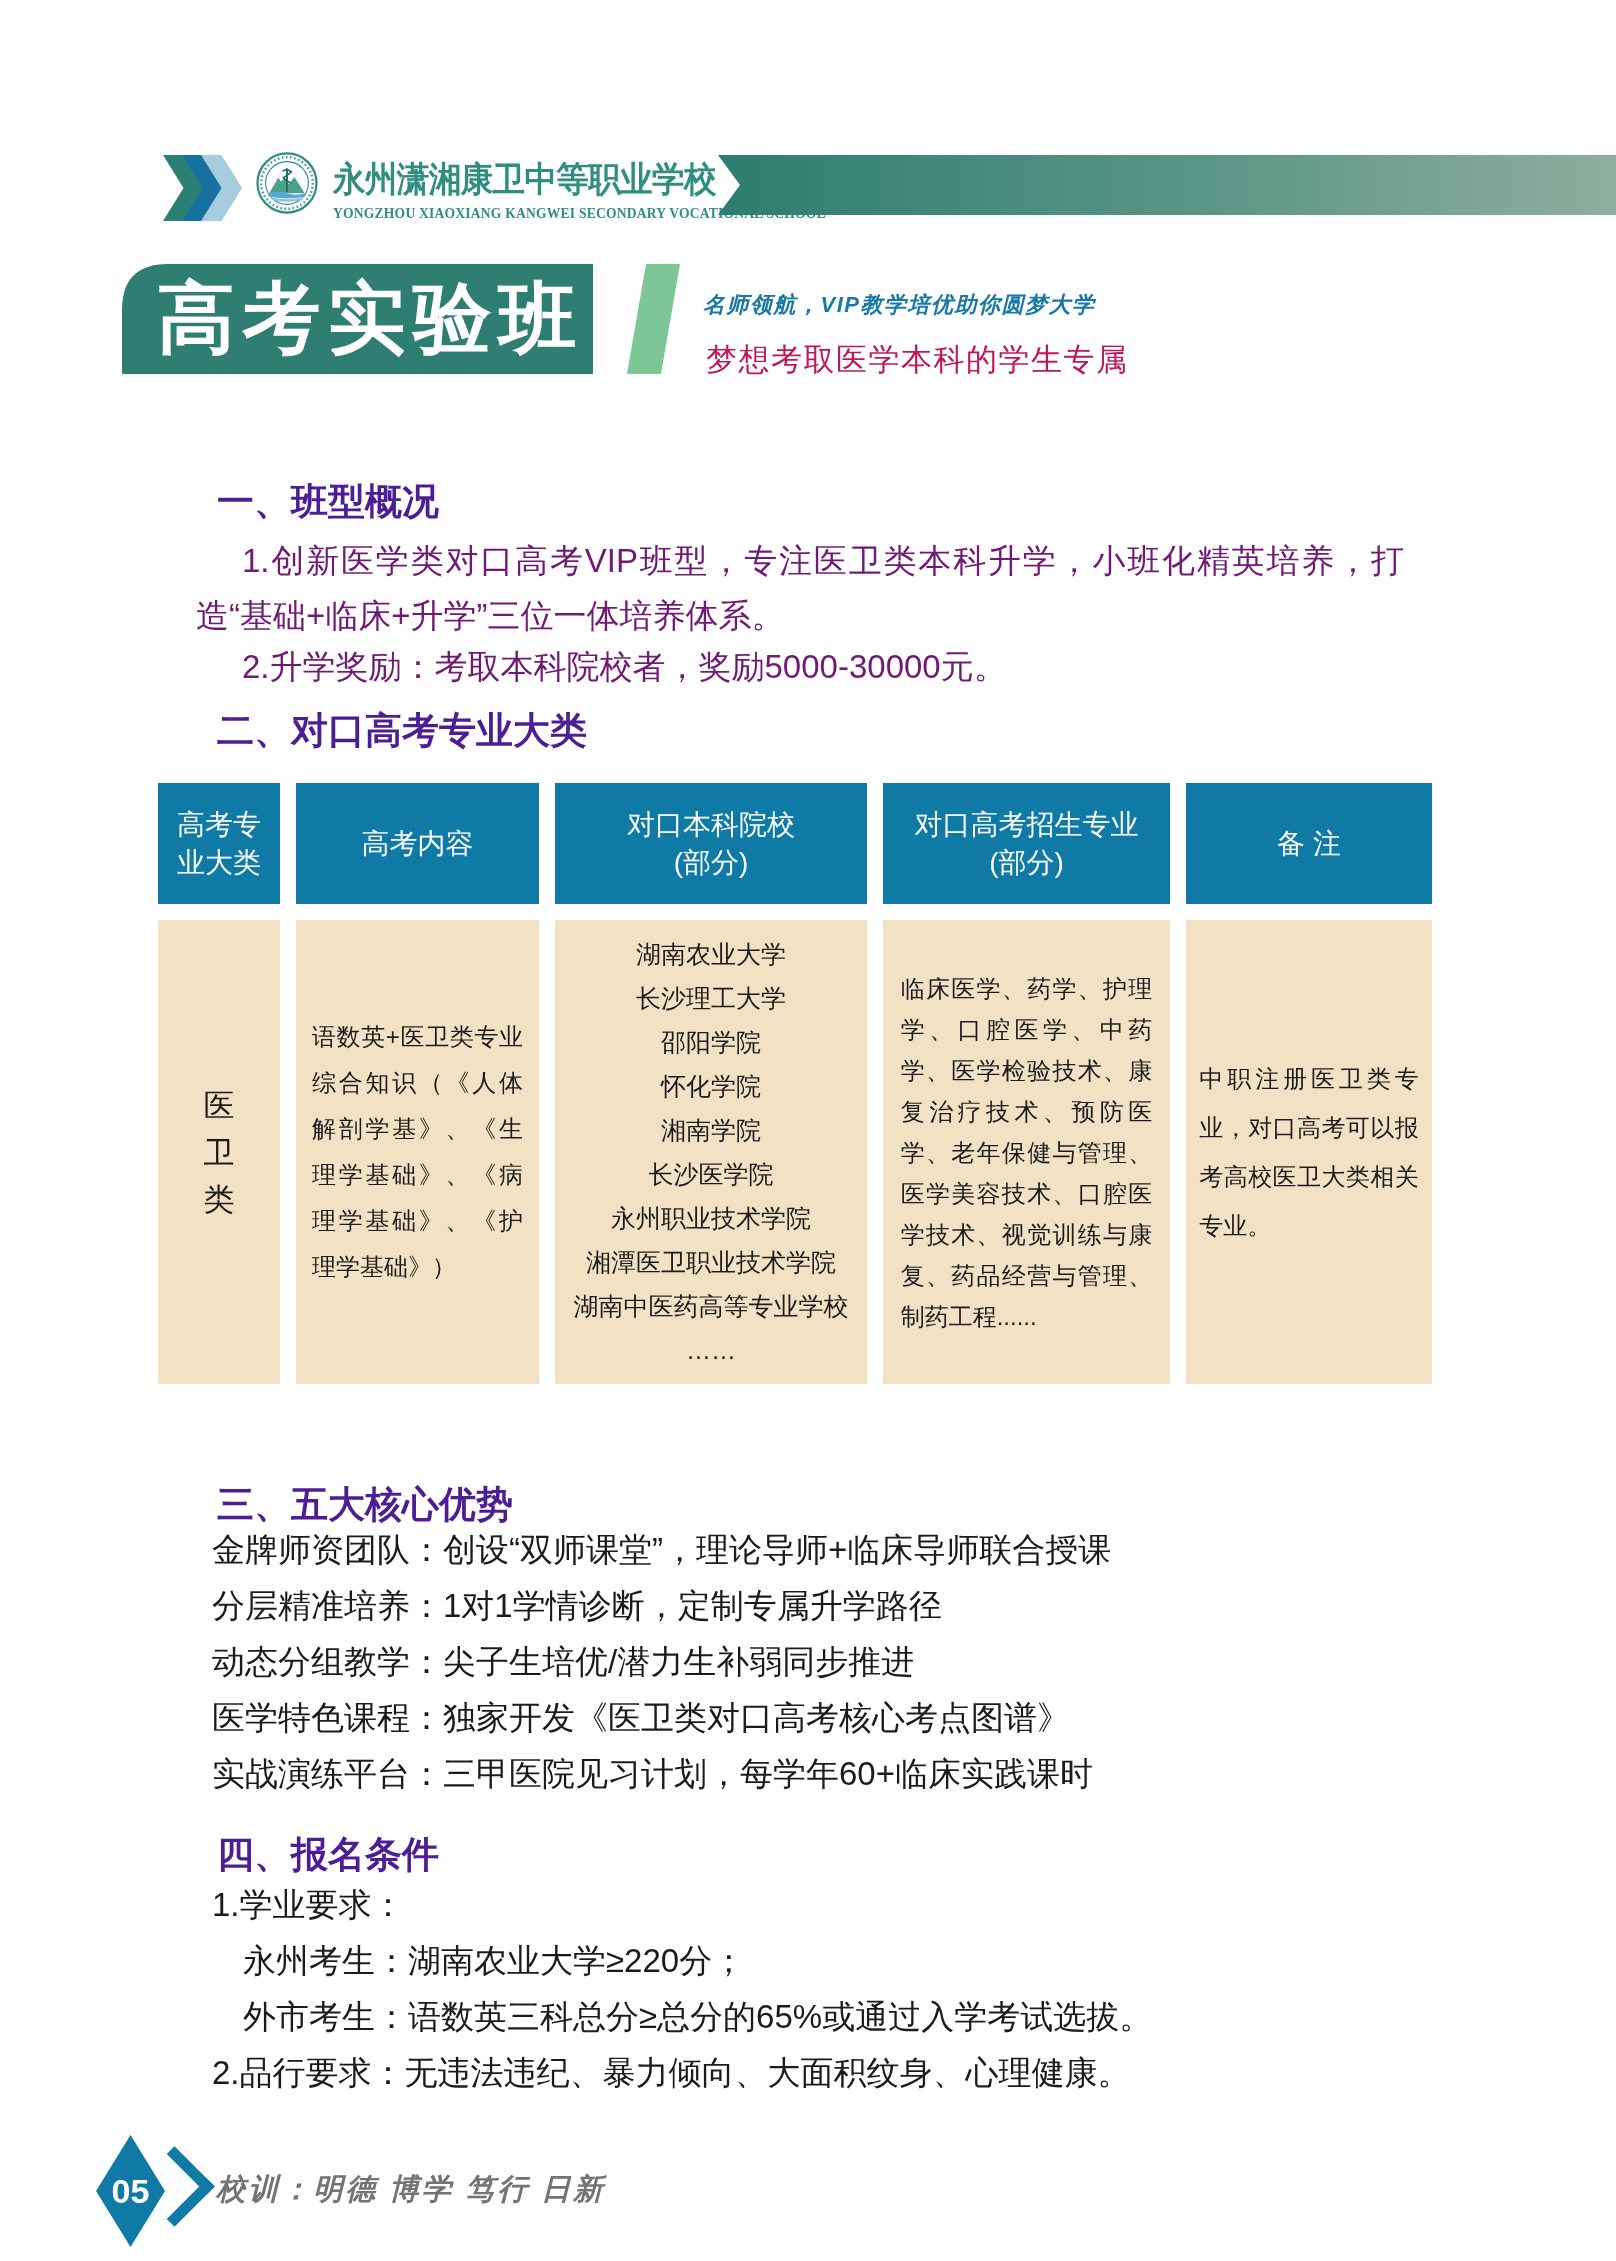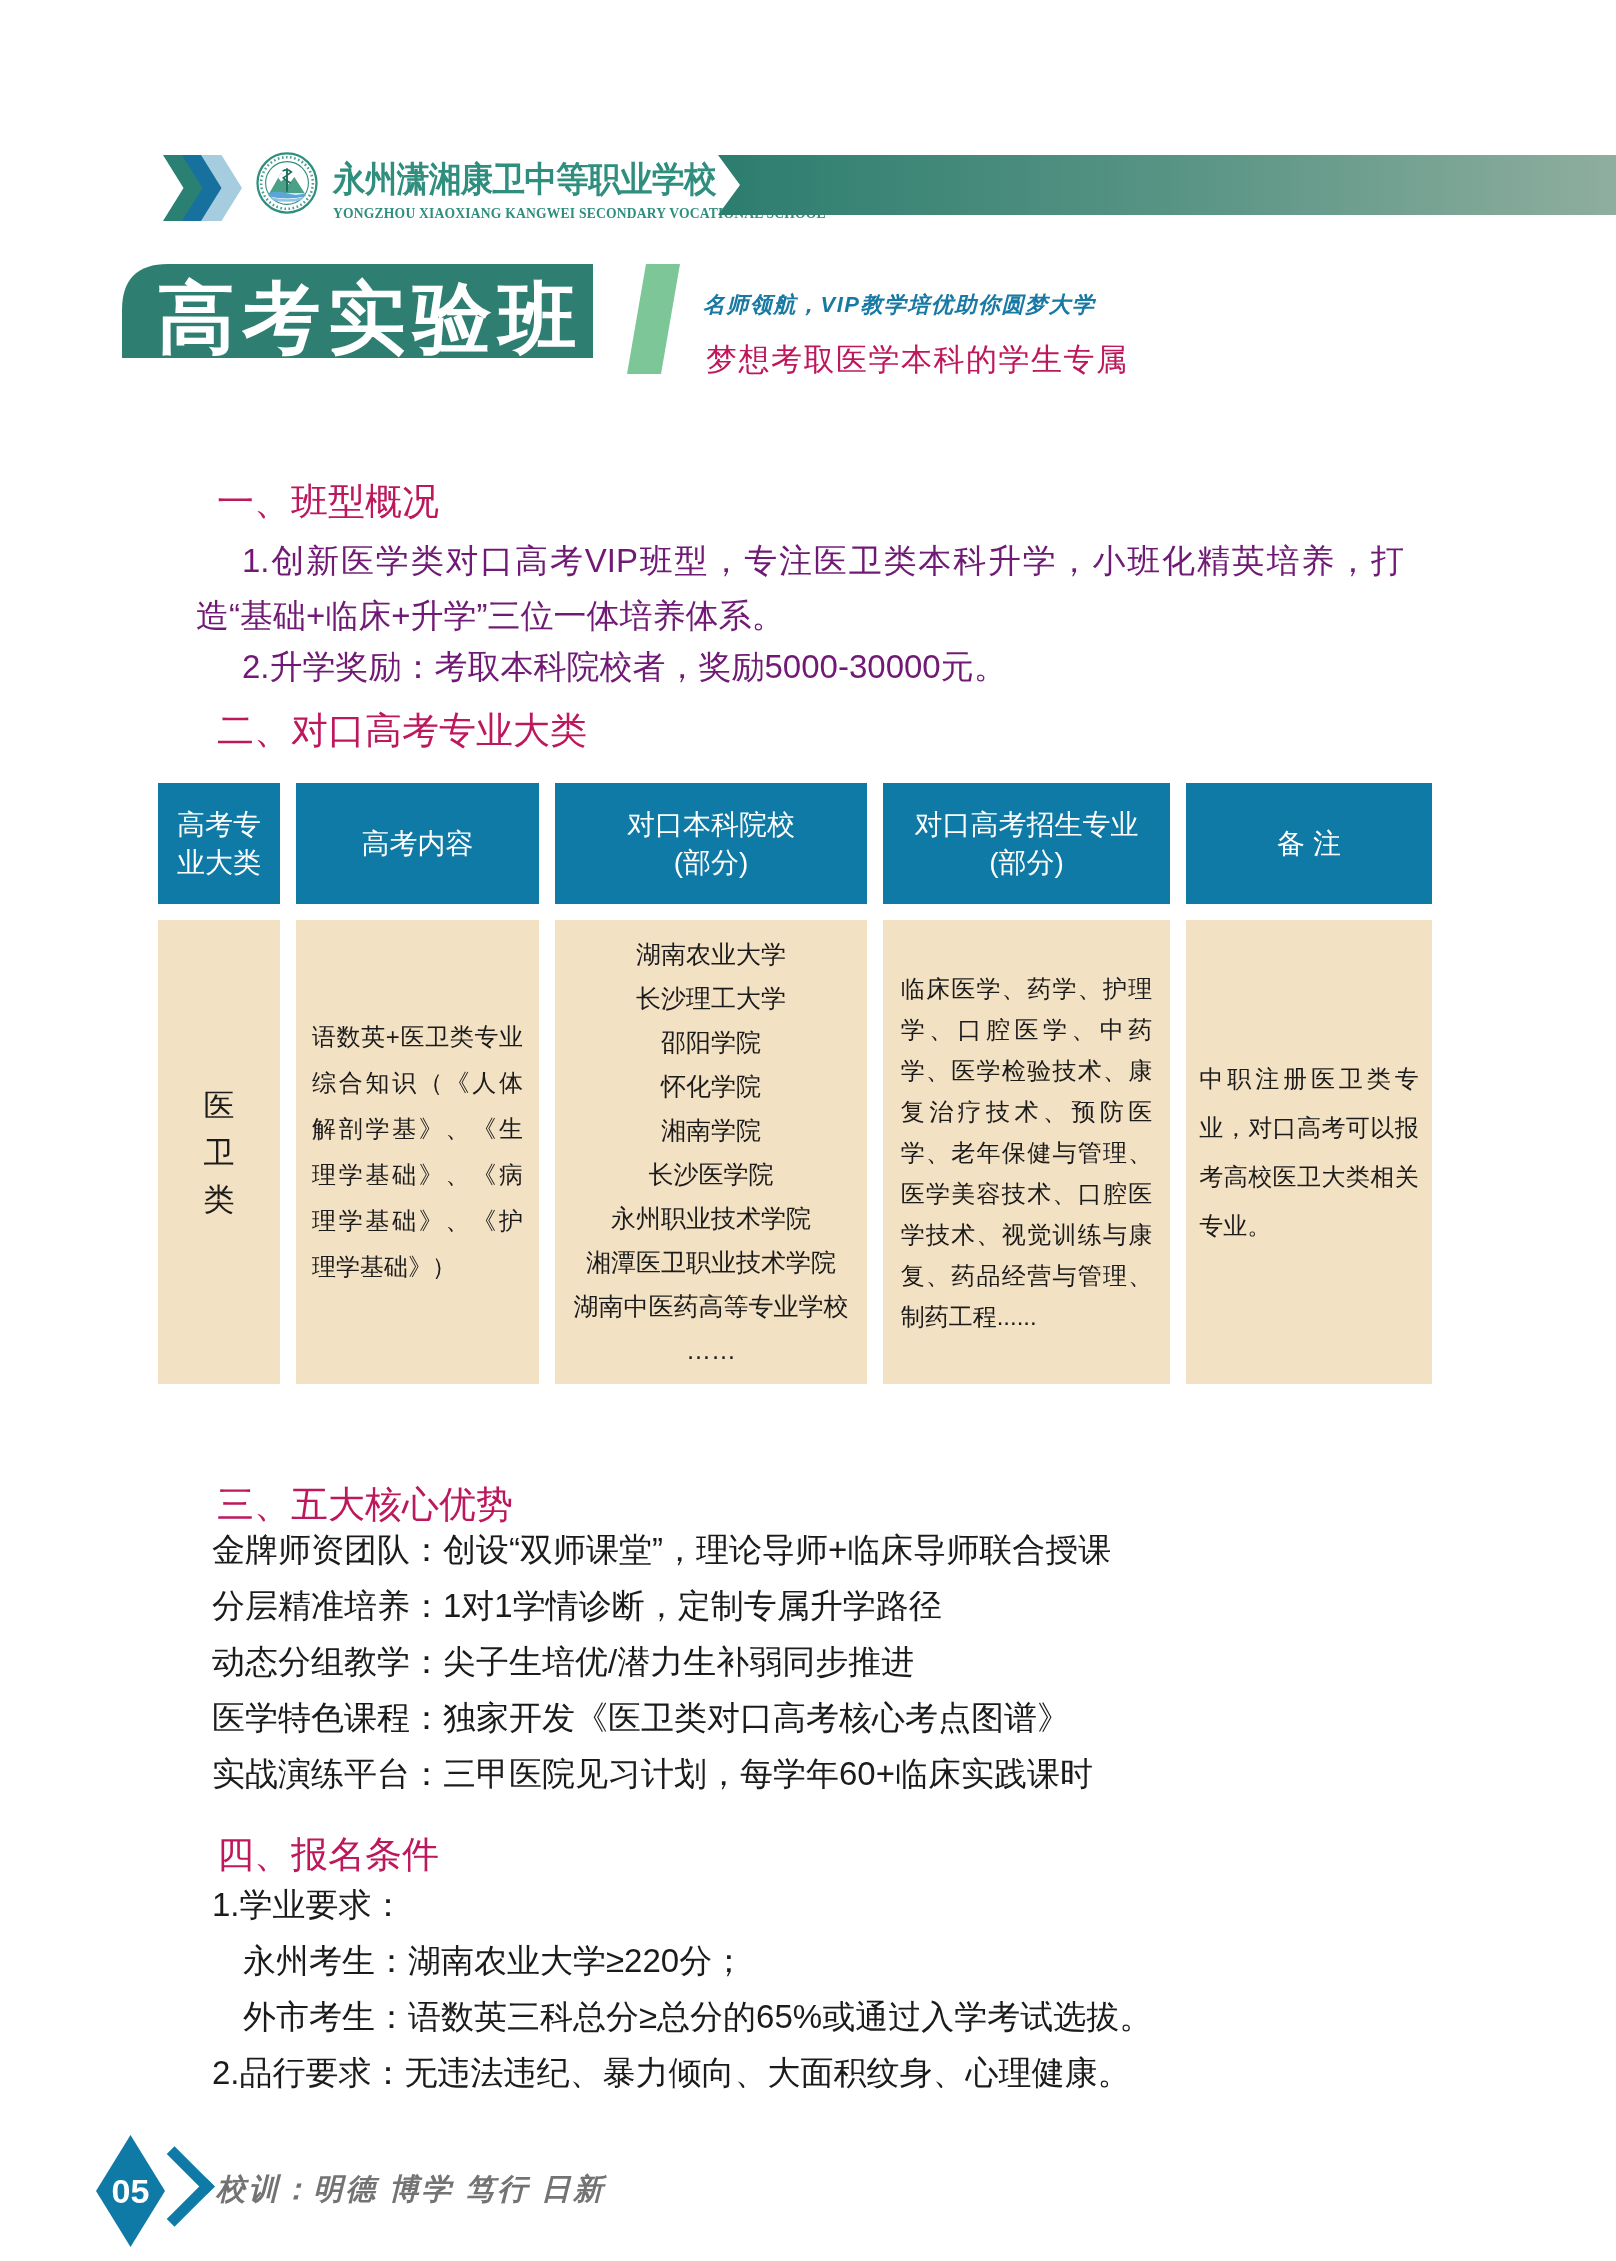--- a/index.html
+++ b/index.html
@@ -16,33 +16,33 @@
   .cn-name{position:absolute;left:333px;top:156px;font-family:"Liberation Serif",serif;
            font-weight:bold;font-size:35px;color:#2f8e7e;letter-spacing:-0.7px;
            transform:scaleX(.93);transform-origin:left top;white-space:nowrap;}
   .en-name{position:absolute;left:333px;top:206px;font-family:"Liberation Serif",serif;
            font-weight:bold;font-size:13.6px;color:#2f8e7e;letter-spacing:0.2px;white-space:nowrap;}
   .ribbon{position:absolute;left:718px;top:155px;width:899px;height:60px;
           background:linear-gradient(90deg,#2c7d6f 0%,#5c9686 55%,#8fae9f 100%);
           clip-path:polygon(0 0,100% 0,100% 100%,0 100%,22px 50%);}
 
   
-  .hero{position:absolute;left:122px;top:264px;width:471px;height:94px;background:#2e7e72;
+  .hero{position:absolute;left:122px;top:264px;width:471px;height:110px;background:#2e7e72;
         clip-path:path("M46 0 H636 L593 150 H46 Q0 150 0 104 V46 Q0 0 46 0 Z");}
   .hero-text{position:absolute;left:35px;top:0;line-height:109px;font-size:78px;font-weight:bold;
              color:#ffffff;letter-spacing:7.4px;white-space:nowrap;}
   .stripe{position:absolute;left:627px;top:264px;width:53px;height:110px;background:#7cc698;
           clip-path:polygon(19px 0,100% 0,calc(100% - 19px) 100%,0 100%);}
   .tag1{position:absolute;left:703px;top:290px;font-size:22px;font-weight:bold;font-style:italic;
         color:#1879a4;letter-spacing:1.5px;white-space:nowrap;}
   .tag2{position:absolute;left:706px;top:339px;font-size:31px;color:#be185d;letter-spacing:1.5px;
         white-space:nowrap;}
 
   
-  .sec-head{position:absolute;left:217px;font-size:37px;font-weight:normal;color:#be185d;white-space:nowrap;}
+  .sec-head{position:absolute;left:217px;font-size:37px;font-weight:bold;color:#4c1d95;white-space:nowrap;}
   .body-p{position:absolute;left:172px;width:1208px;font-size:33px;line-height:55px;color:#701a75;
           text-align:justify;margin-left:24px;}
   .indent{text-indent:46px;}
   .adv-line{font-size:33px;line-height:37px;margin-bottom:19px;color:#1b1b1b;white-space:nowrap;}
   .req-line{position:absolute;font-size:33px;color:#1b1b1b;white-space:nowrap;}
 
   
   .majors-table{position:absolute;left:158px;top:783px;display:grid;
                 grid-template-columns:122px 243px 312px 287px 246px;
                 column-gap:8.8px;row-gap:8px;gap:16px;}

